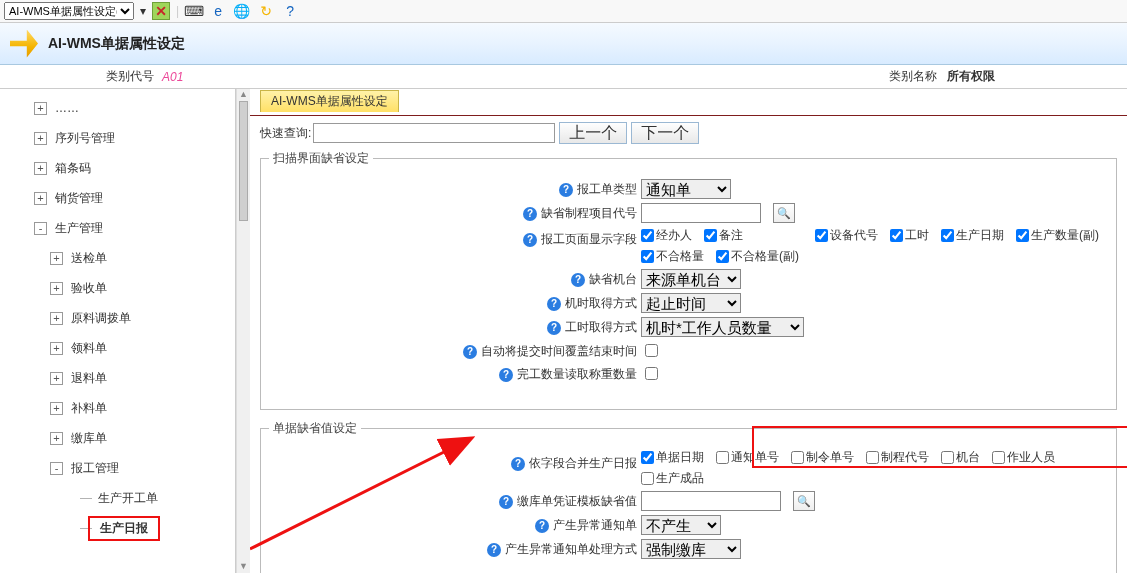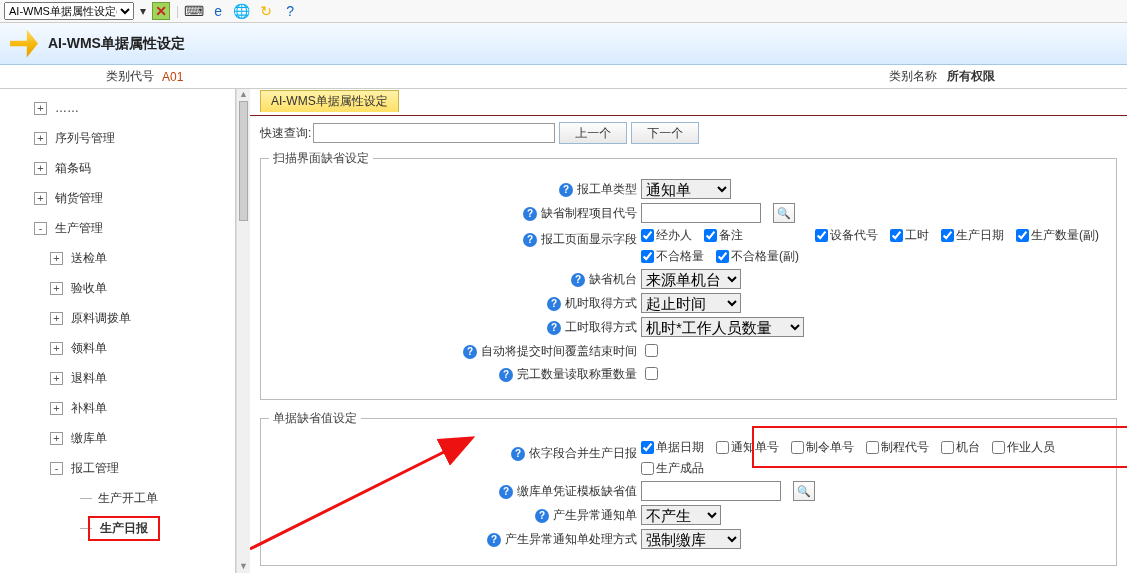--- a/index.html
+++ b/index.html
@@ -50,21 +50,21 @@
   .titlebar .title { font-weight: bold; font-size: 14px; color: #222; }
   .filterbar {
     height: 24px;
     display: flex;
     align-items: center;
     border-bottom: 1px solid #ccc;
     padding: 0 8px;
     gap: 4px;
   }
   .filterbar .lbl { width: 150px; text-align: right; padding-right: 4px; }
-  .filterbar .val { color: #c2410c; }
+  .filterbar .val { color: #ec4899; font-style: italic; }
   .filterbar .spacer { flex: 1; }
   .main {
     display: flex;
     height: 484px;
     position: relative;
   }
   .tree {
     width: 236px;
     border-right: 1px solid #ccc;
     padding: 4px 4px 4px 0;
@@ -147,26 +147,26 @@
     width: 242px; height: 20px;
     border: 1px solid #999;
   }
   .btn {
     display: inline-flex; align-items: center; justify-content: center;
     height: 22px; min-width: 68px;
     background: linear-gradient(#fefefe,#e8e8e8);
     border: 1px solid #9bb8d3;
     margin-left: 4px;
     cursor: pointer;
-    font-size: 12px;
+    font-size: 16px;
   }
   fieldset.group {
     border: 1px solid #bbb;
     margin: 6px 10px 10px 10px;
-    padding: 8px 8px 12px 8px;
+    padding: 8px 8px 22px 8px;
   }
   fieldset.group > legend { padding: 0 4px; color: #444; }
   .formrow {
     display: flex;
     align-items: flex-start;
     margin: 4px 0;
   }
   .formrow .flabel {
     width: 370px;
     text-align: right;

